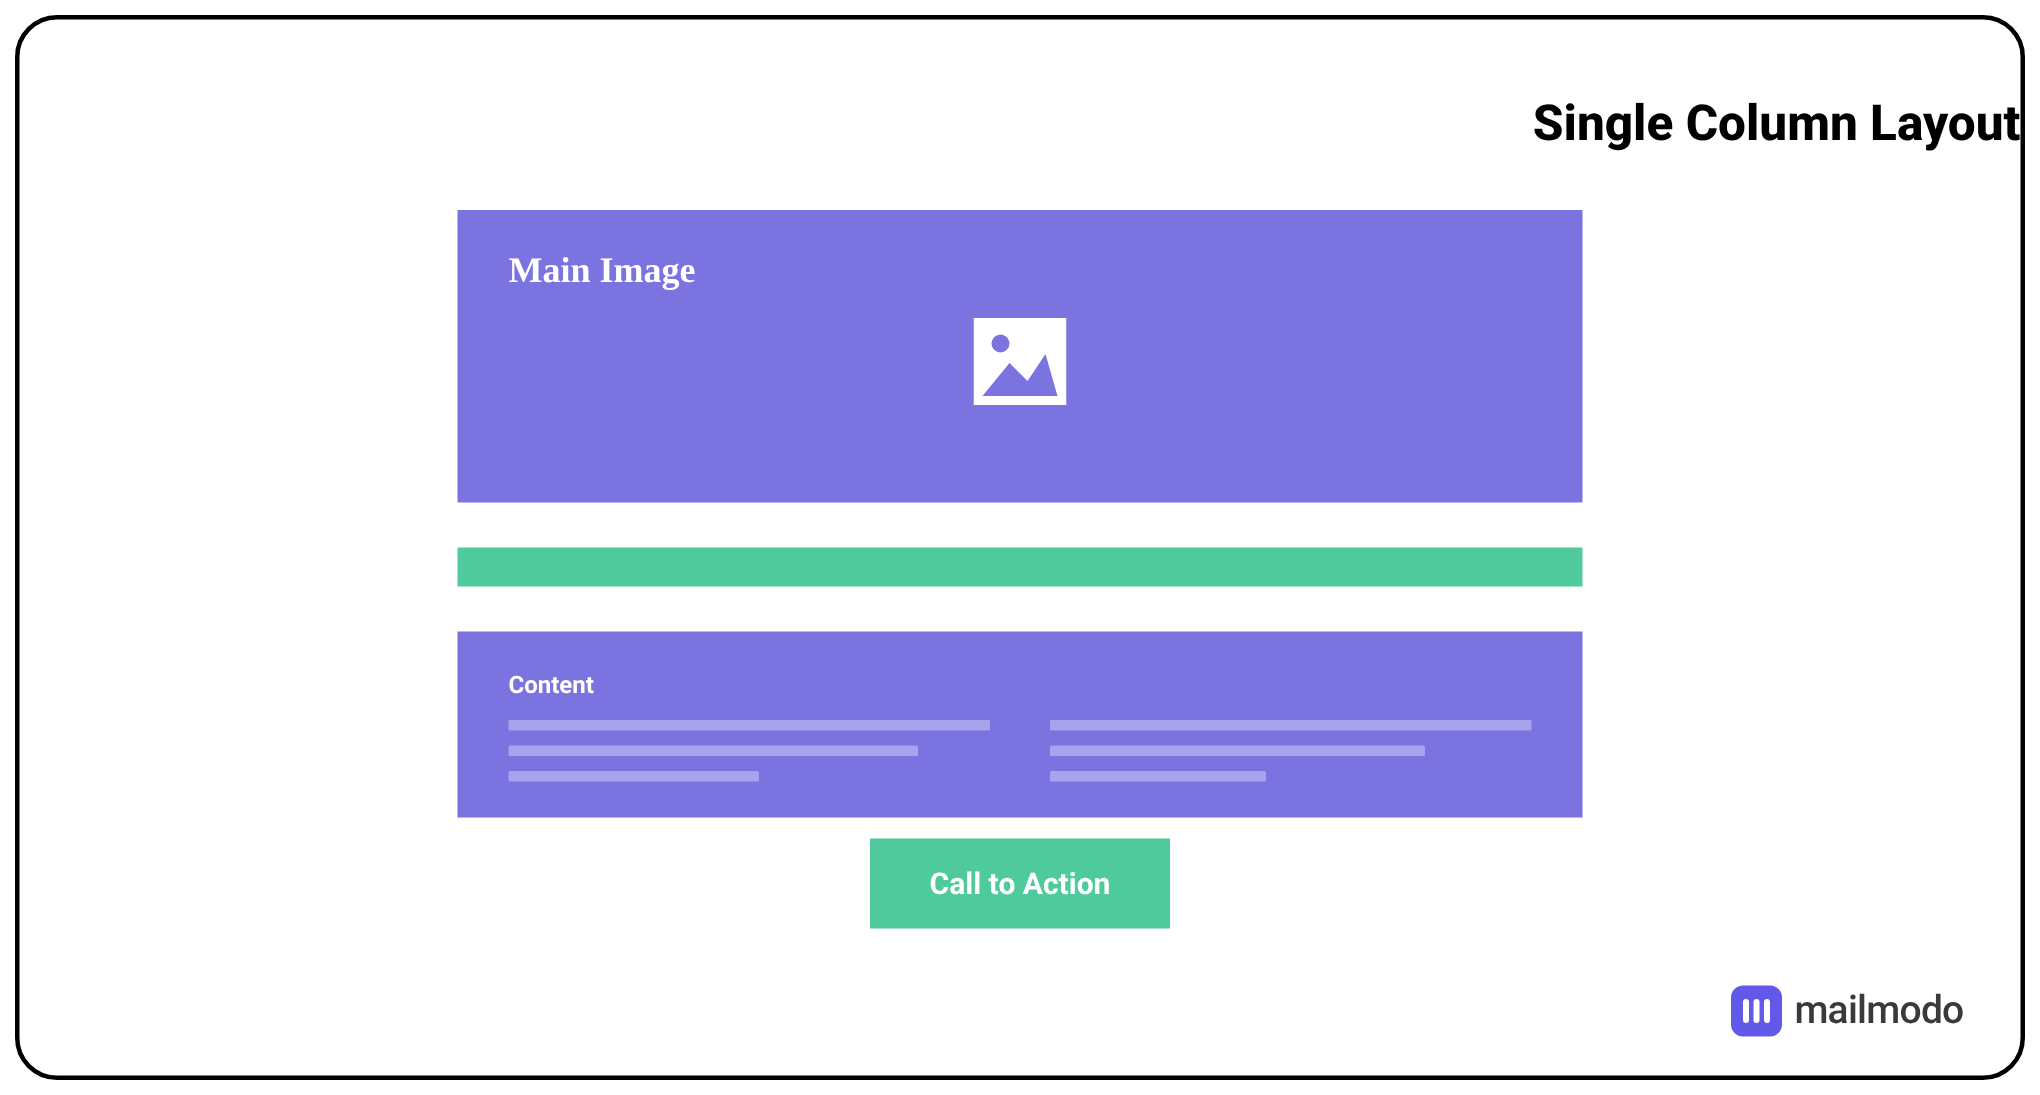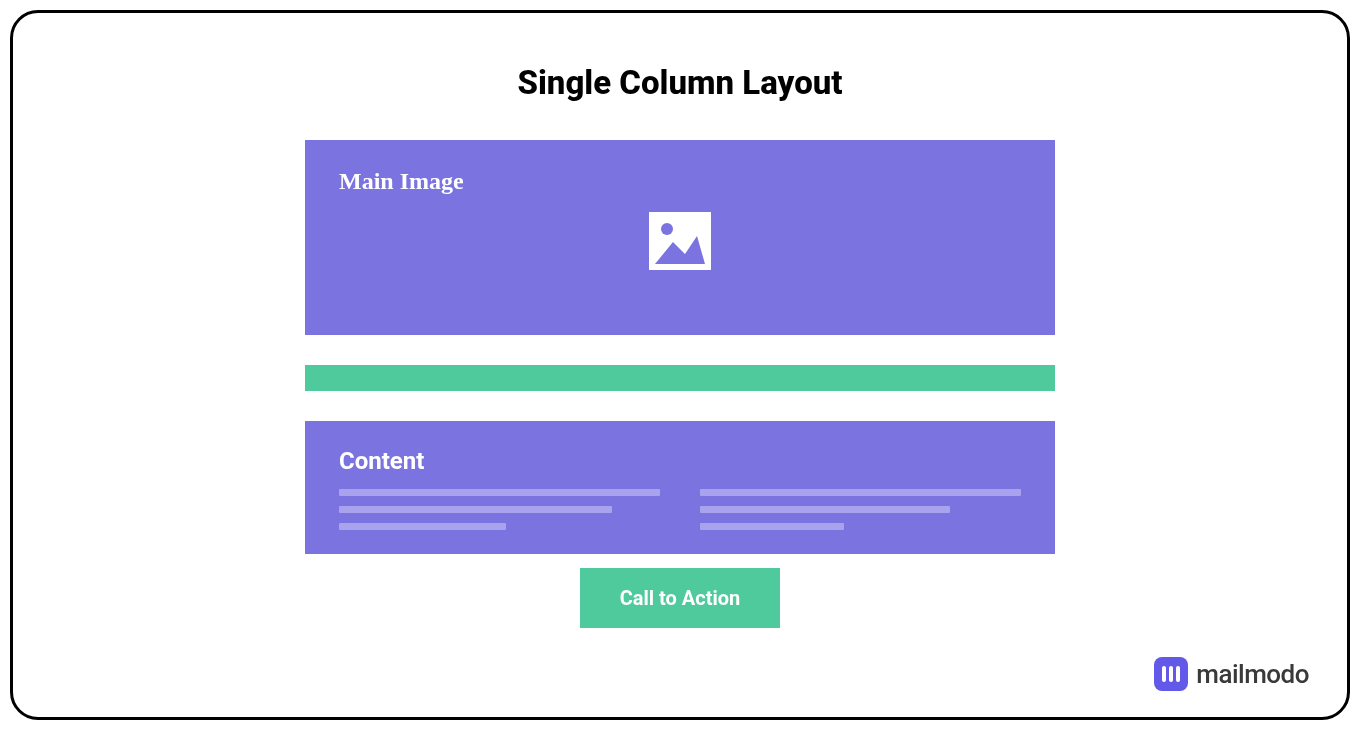--- a/index.html
+++ b/index.html
@@ -19,21 +19,21 @@
       top: 10px;
       left: 10px;
       width: 1340px;
       height: 710px;
       border: 3px solid #000000;
       border-radius: 28px;
       background: #ffffff;
       padding-top: 50px;
     }
     .title {
-      text-align: center;
+      text-align: right;
       font-size: 33px;
       font-weight: 800;
       color: #000000;
       margin-bottom: 38px;
     }
     .column-container {
       width: 750px;
       margin: 0 auto;
     }
     .main-image-block {
@@ -64,21 +64,21 @@
       margin-top: 30px;
       margin-bottom: 30px;
     }
     .content-block {
       background: #7A73E0;
       width: 100%;
       padding: 26px 34px 24px 34px;
     }
     .content-label {
       color: #ffffff;
-      font-size: 24px;
+      font-size: 16px;
       font-weight: 700;
       margin-bottom: 14px;
     }
     .content-lines {
       display: flex;
       gap: 40px;
     }
     .content-col {
       flex: 1;
       display: flex;

